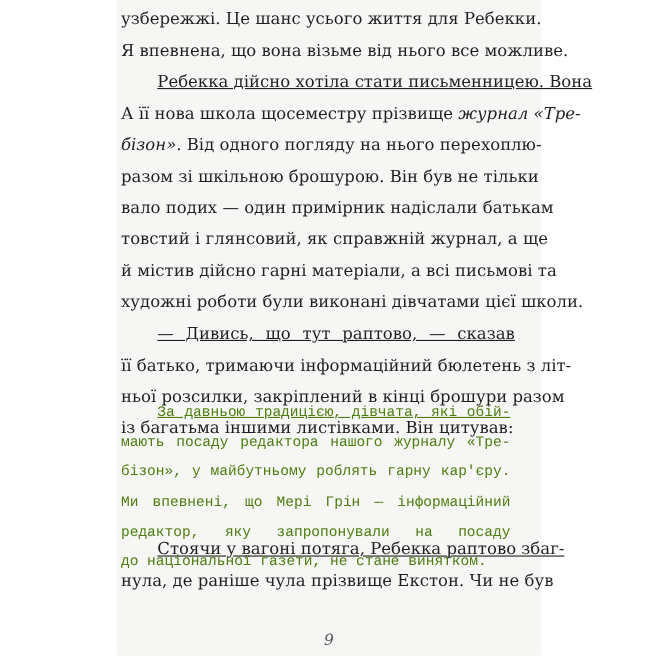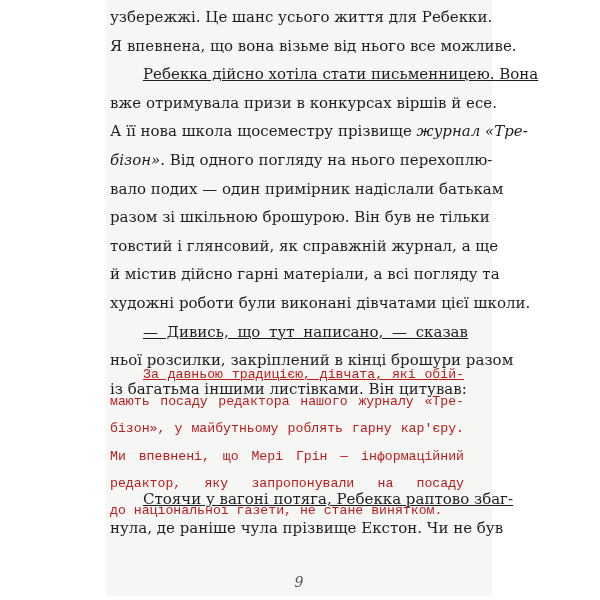--- a/index.html
+++ b/index.html
@@ -10,21 +10,21 @@
     position: absolute; left: 106px; top: 0; width: 386px; height: 596px;
     background: #f6f6f4;
   }
   .line { display: block; text-align: justify; text-align-last: justify; white-space: nowrap; }
   .line.last { text-align-last: left; }
   .line.indent { padding-left: 33px; text-decoration: underline; }
   .block-a { position: absolute; left: 4px; top: 3px; width: 358px; }
   .quote {
     position: absolute; left: 4px; top: 361px; width: 354px;
     font-family: "Liberation Mono", "DejaVu Sans Mono", monospace;
-    font-size: 13.2px; line-height: 27.2px; color: #b91c1c;
+    font-size: 13.2px; line-height: 27.2px; color: #4d7c0f;
   }
   .block-b { position: absolute; left: 4px; top: 485px; width: 358px; }
   .block-a, .block-b {
     font-family: "DejaVu Serif", serif; font-size: 15px; line-height: 28.6px; color: #1e1e1e;
   }
   em { }
   .page-number {
     position: absolute; left: 0; width: 386px; top: 574px; text-align: center;
     font-family: "DejaVu Serif", serif; font-style: italic; font-size: 14px; color: #555;
   }
@@ -32,30 +32,30 @@
 </head>
 <body>
 
 <div class="page">
 
   <div class="block-a">
     <span class="line">узбережжі. Це шанс усього життя для Ребекки.</span>
     <span class="line last">Я впевнена, що вона візьме від нього все можливе.</span>
 
     <span class="line indent">Ребекка дійсно хотіла стати письменницею. Вона</span>
-    <span class="line">вже отримувала призи в конкурсах віршів й есе.</span>
     <span class="line"><span>А її нова школа щосеместру прізвище</span> <em>журнал «Тре-</em></span>
     <span class="line"><em>бізон»</em><span>. Від одного погляду на нього перехоплю-</span></span>
+    <span class="line">разом зі шкільною брошурою. Він був не тільки</span>
     <span class="line">вало подих — один примірник надіслали батькам</span>
-    <span class="line">разом зі шкільною брошурою. Він був не тільки</span>
     <span class="line">товстий і глянсовий, як справжній журнал, а ще</span>
-    <span class="line">й містив дійсно гарні матеріали, а всі погляду та</span>
+    <span class="line">й містив дійсно гарні матеріали, а всі письмові та</span>
     <span class="line last">художні роботи були виконані дівчатами цієї школи.</span>
 
-    <span class="line indent">— Дивись, що тут написано, — сказав</span>
+    <span class="line indent">— Дивись, що тут раптово, — сказав</span>
+    <span class="line">її батько, тримаючи інформаційний бюлетень з літ-</span>
     <span class="line">ньої розсилки, закріплений в кінці брошури разом</span>
     <span class="line last">із багатьма іншими листівками. Він цитував:</span>
   </div>
 
   <div class="quote">
     <span class="line indent">За давньою традицією, дівчата, які обій-</span>
     <span class="line">мають посаду редактора нашого журналу «Тре-</span>
     <span class="line">бізон», у майбутньому роблять гарну кар'єру.</span>
     <span class="line">Ми впевнені, що Мері Грін — інформаційний</span>
     <span class="line">редактор, яку запропонували на посаду</span>

